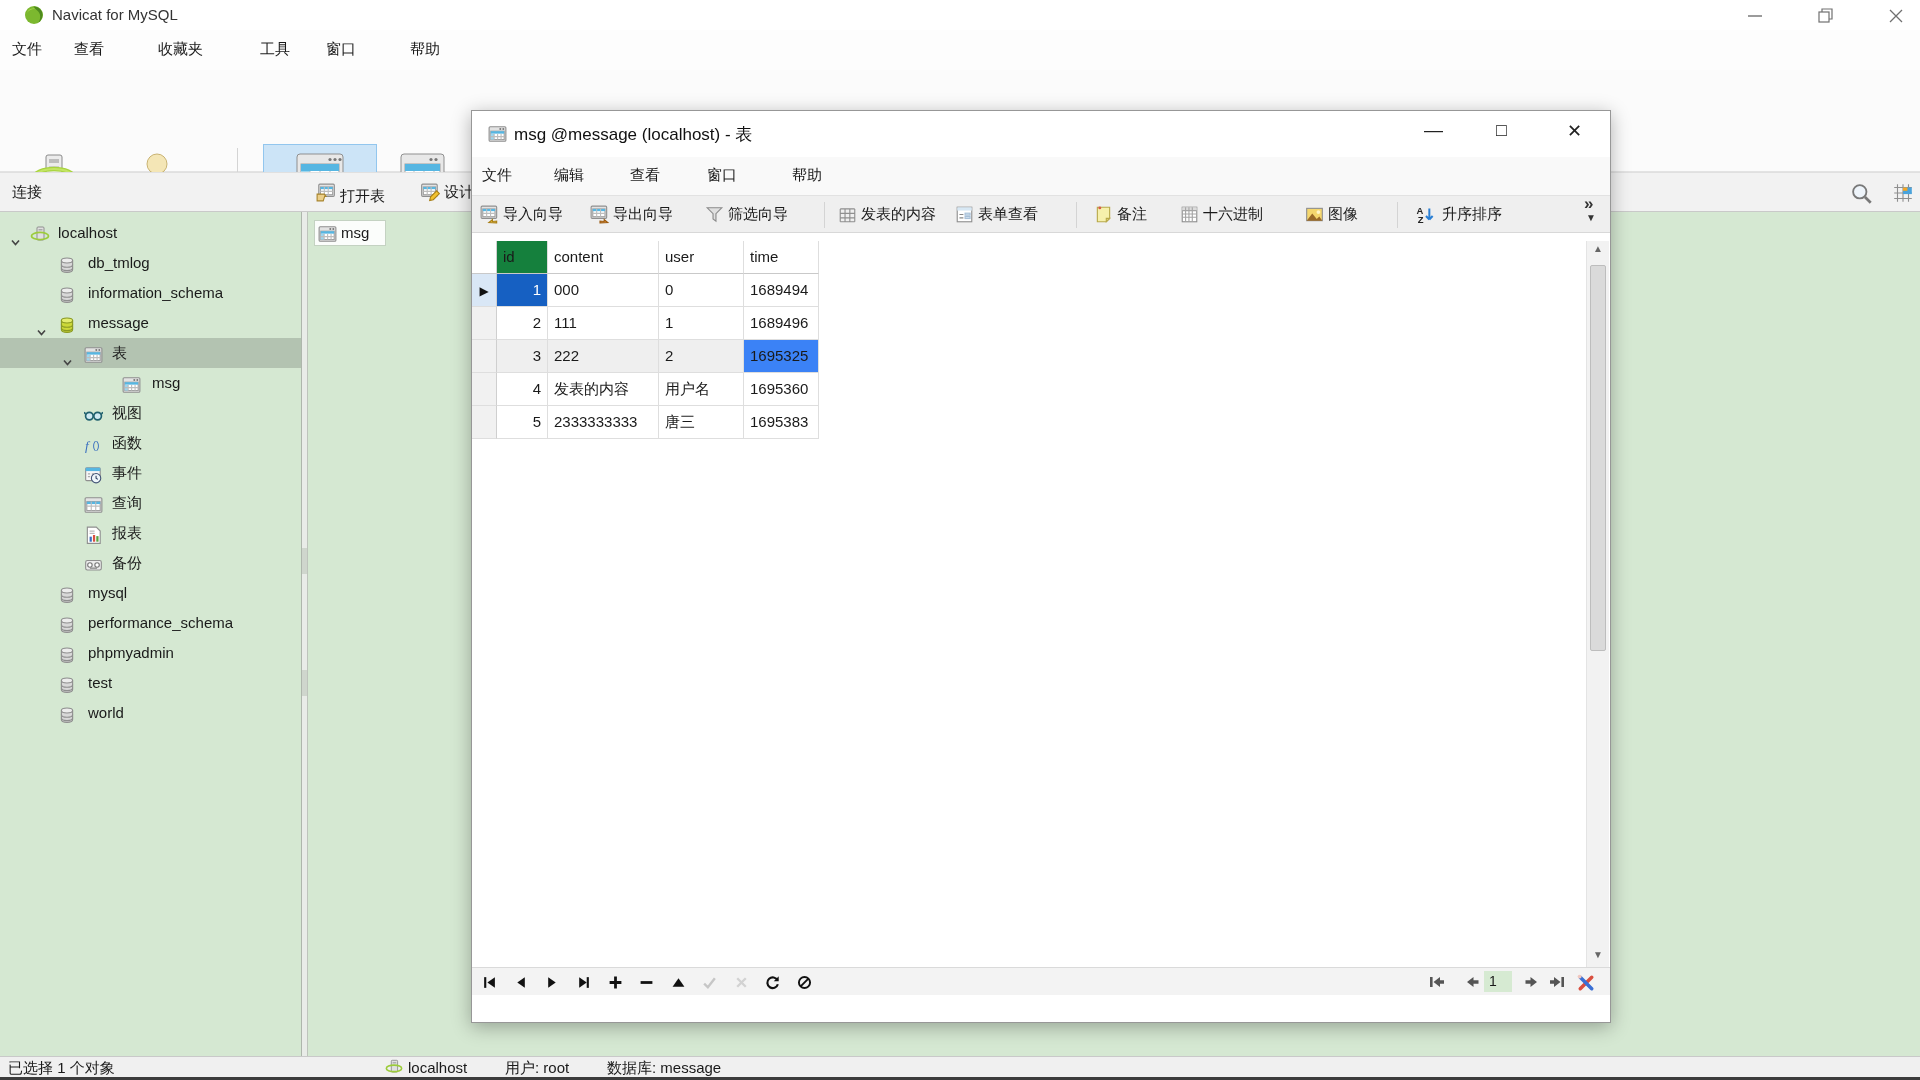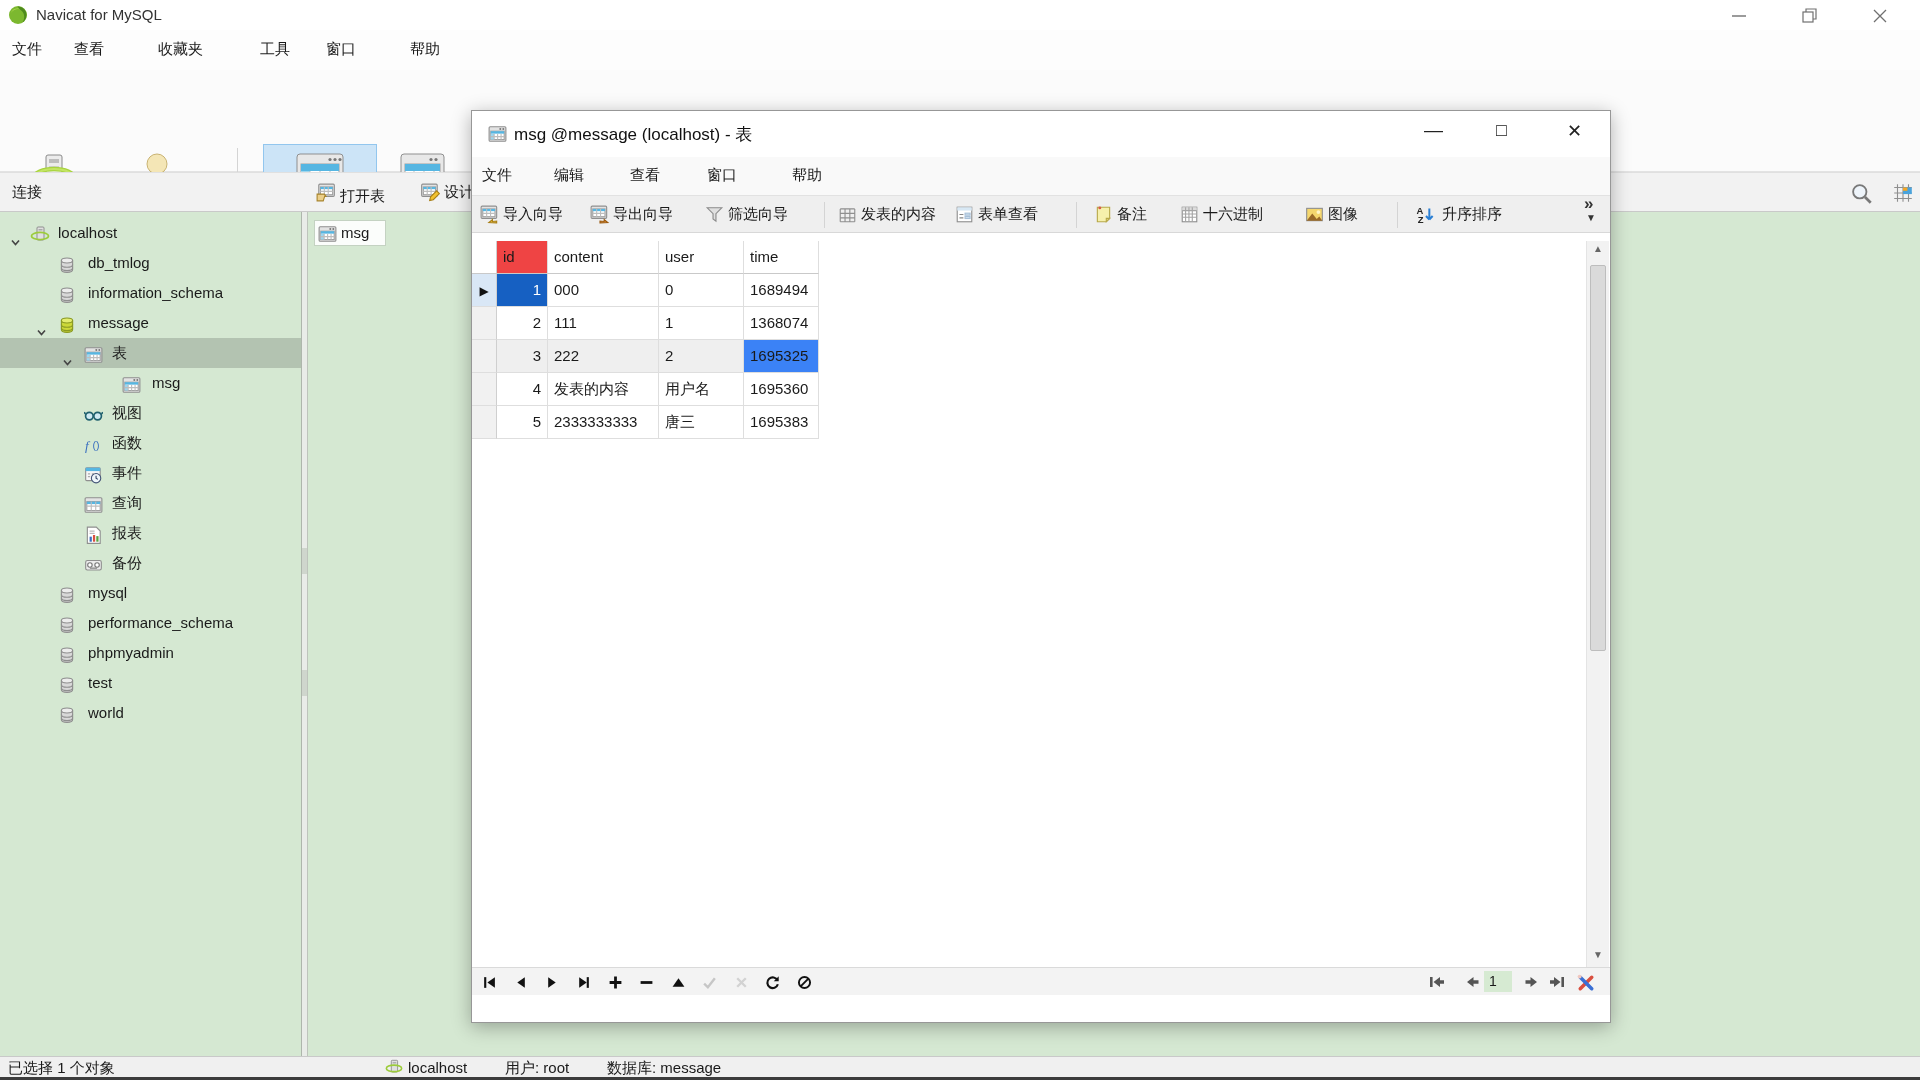--- a/index.html
+++ b/index.html
@@ -3,21 +3,21 @@
 <meta charset="utf-8">
 <style>
   * { margin:0; padding:0; box-sizing:border-box; }
   body { font-family:"Liberation Sans","DejaVu Sans",sans-serif; color:#1a1a1a; }
   #screen { position:relative; width:1920px; height:1080px; background:#ffffff; overflow:hidden; }
   .abs { position:absolute; }
   .t { position:absolute; white-space:nowrap; font-size:15px; }
   .ic { position:absolute; line-height:0; }
   .ic svg { display:block; }
   
-  .titlebar { position:absolute; left:0; top:0; width:1584px; height:30px; background:#fff; }
+  .titlebar { position:absolute; left:16px; top:0; width:1584px; height:30px; background:#fff; }
   .menubar  { position:absolute; left:0; top:30px; width:1920px; height:40px; background:#fdfdfd; }
   .menubar .mi { position:absolute; top:10px; font-size:15px; cursor:default; }
   .toolbar  { position:absolute; left:0; top:70px; width:1920px; height:102px; background:#fbfbfb; border-bottom:1px solid #e3e3e3; }
   .tbtn { position:absolute; top:74px; height:92px; text-align:center; border:1px solid transparent; }
   .tbtn.sel { background:#cce4f7; border:1px solid #92c6ee; }
   .tbtn .lbl { position:absolute; bottom:8px; width:100%; font-size:15px; }
   .tbtn .bicon { position:absolute; top:6px; left:50%; transform:translateX(-50%); }
   .headerstrip { position:absolute; left:0; top:172px; width:1920px; height:40px; background:#f2f2f2; border-bottom:1px solid #c9c9c9; border-top:1px solid #e0e0e0; }
   .treepane { position:absolute; left:0; top:212px; width:302px; height:844px; background:#d5e8d2; border-right:1px solid #aeb6ac; overflow:hidden; }
   .splitter { position:absolute; left:302px; top:212px; width:6px; height:844px; background:#e9ece8; border-right:1px solid #bec4bc; }
@@ -36,21 +36,21 @@
   .cmenu { position:absolute; left:0; top:46px; width:1138px; height:38px; background:#f9f9f9; }
   .cmenu .mi { position:absolute; top:9px; font-size:15px; }
   .ctoolbar { position:absolute; left:0; top:84px; width:1138px; height:38px; background:#efefef; border-top:1px solid #e2e2e2; border-bottom:1px solid #d8d8d8; }
   .ctoolbar .cbl { position:absolute; top:9px; font-size:15px; }
   .ctoolbar .cbi { position:absolute; top:9px; }
   .grow { position:absolute; left:0; height:33px; display:flex; }
   .cell { border-right:1px solid #dedede; border-bottom:1px solid #dedede; padding:0 6px; line-height:32px; font-size:15px; overflow:hidden; white-space:nowrap; background:#fff; }
   .cell.marker { background:#f1f1f1; border-right:1px solid #cfcfcf; padding:0; text-align:center; }
   .cell.num { text-align:right; }
   .hdr .cell { background:#fff; border-bottom:1px solid #c9c9c9; }
-  .hdr .cell.idh { background:#ef4444; }
+  .hdr .cell.idh { background:#15803d; }
   .scrollv { position:absolute; left:1114px; top:130px; width:23px; height:726px; background:#f2f2f2; border-left:1px solid #e4e4e4; }
   .thumbv { position:absolute; left:3px; top:24px; width:16px; height:386px; background:#dadada; border:1px solid #bdbdbd; border-radius:2px; }
   .cnav { position:absolute; left:0; top:856px; width:1138px; height:28px; background:#f3f3f3; border-top:1px solid #dadada; }
   .csql { position:absolute; left:0; top:884px; width:1138px; height:27px; background:#f3f3f3; border-top:1px solid #d7d7d7; font-size:15px; }
   .pagebox { position:absolute; top:3px; width:28px; height:21px; background:#d6ead2; font-size:14px; line-height:21px; padding-left:5px; }
   .grip { position:absolute; right:3px; bottom:4px; width:12px; height:12px; color:#a9a9a9; font-size:9px; letter-spacing:1px; line-height:4px; }
 </style>
 </head>
 <body>
 
@@ -537,21 +537,21 @@
       <div class="cell" style="width:111px">000</div>
       <div class="cell" style="width:85px">0</div>
       <div class="cell" style="width:75px">1689494</div>
     </div>
 
     <div class="grow" style="top:196px">
       <div class="cell marker" style="width:25px"></div>
       <div class="cell num" style="width:51px">2</div>
       <div class="cell" style="width:111px">111</div>
       <div class="cell" style="width:85px">1</div>
-      <div class="cell" style="width:75px">1368074</div>
+      <div class="cell" style="width:75px">1689496</div>
     </div>
 
     <div class="grow" style="top:229px">
       <div class="cell marker" style="width:25px"></div>
       <div class="cell num" style="width:51px;background:#efefef">3</div>
       <div class="cell" style="width:111px;background:#efefef">222</div>
       <div class="cell" style="width:85px;background:#efefef">2</div>
       <div class="cell" style="width:75px;background:#3b82f6">1695325</div>
     </div>
 

